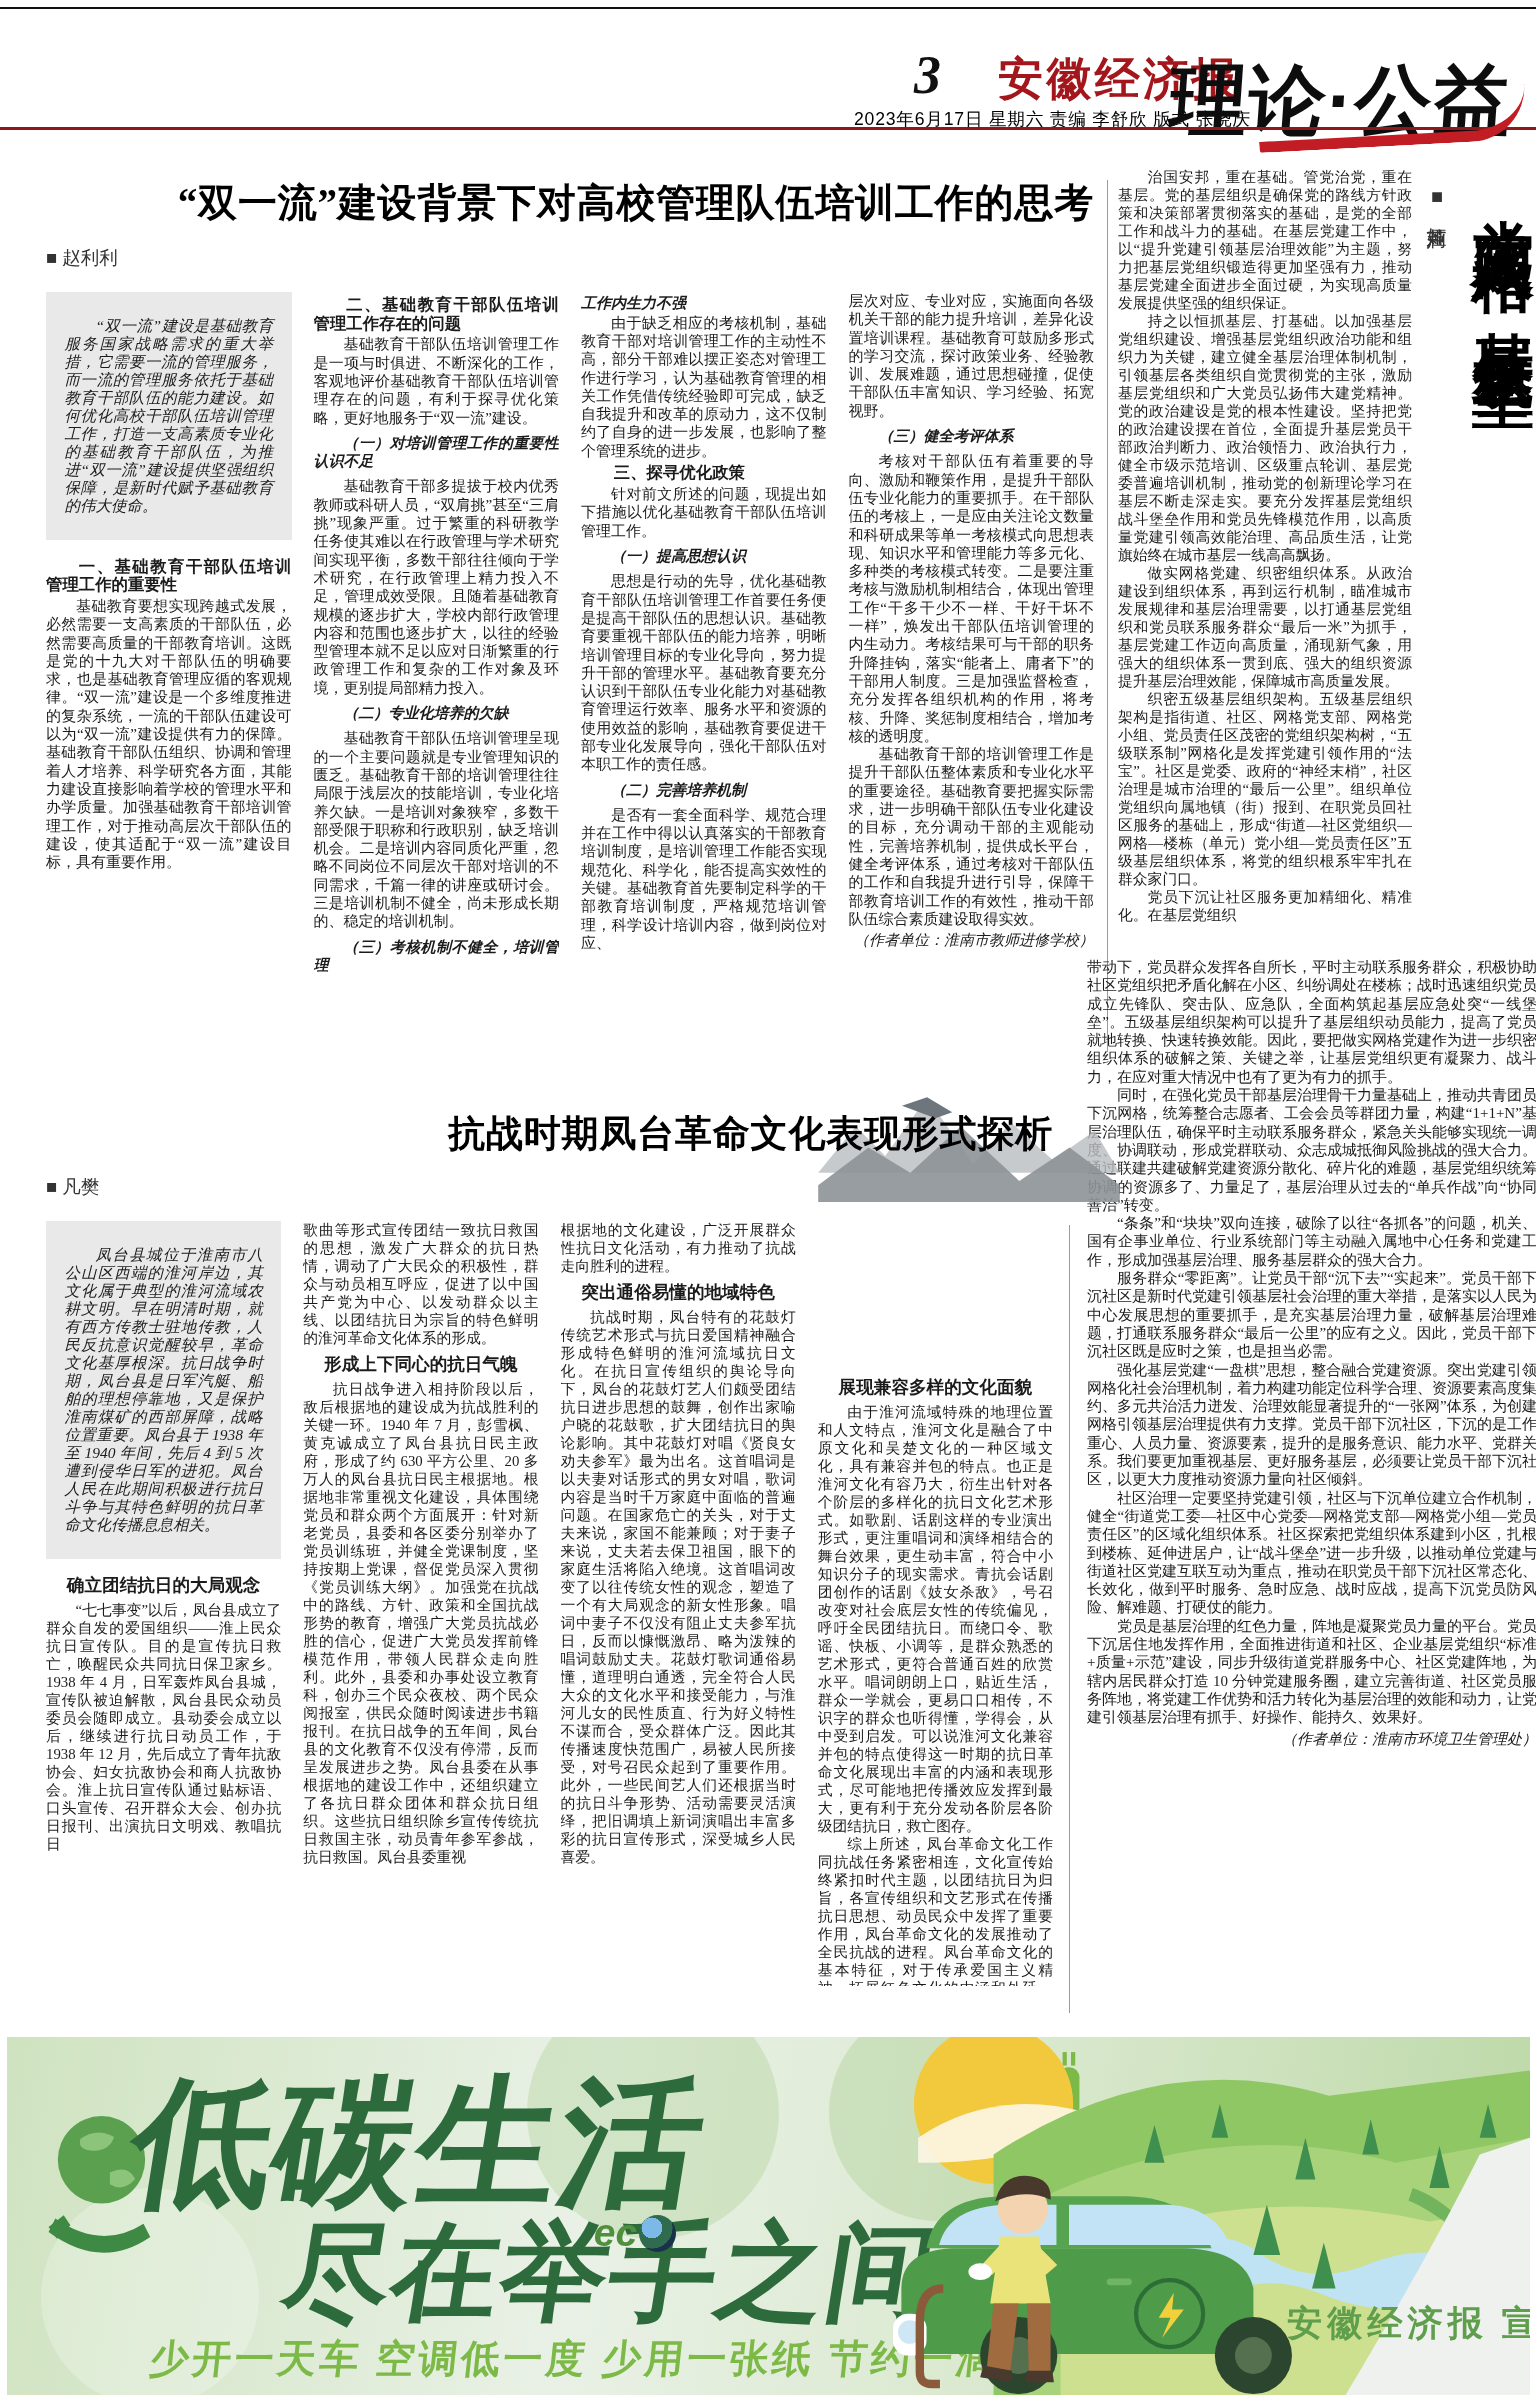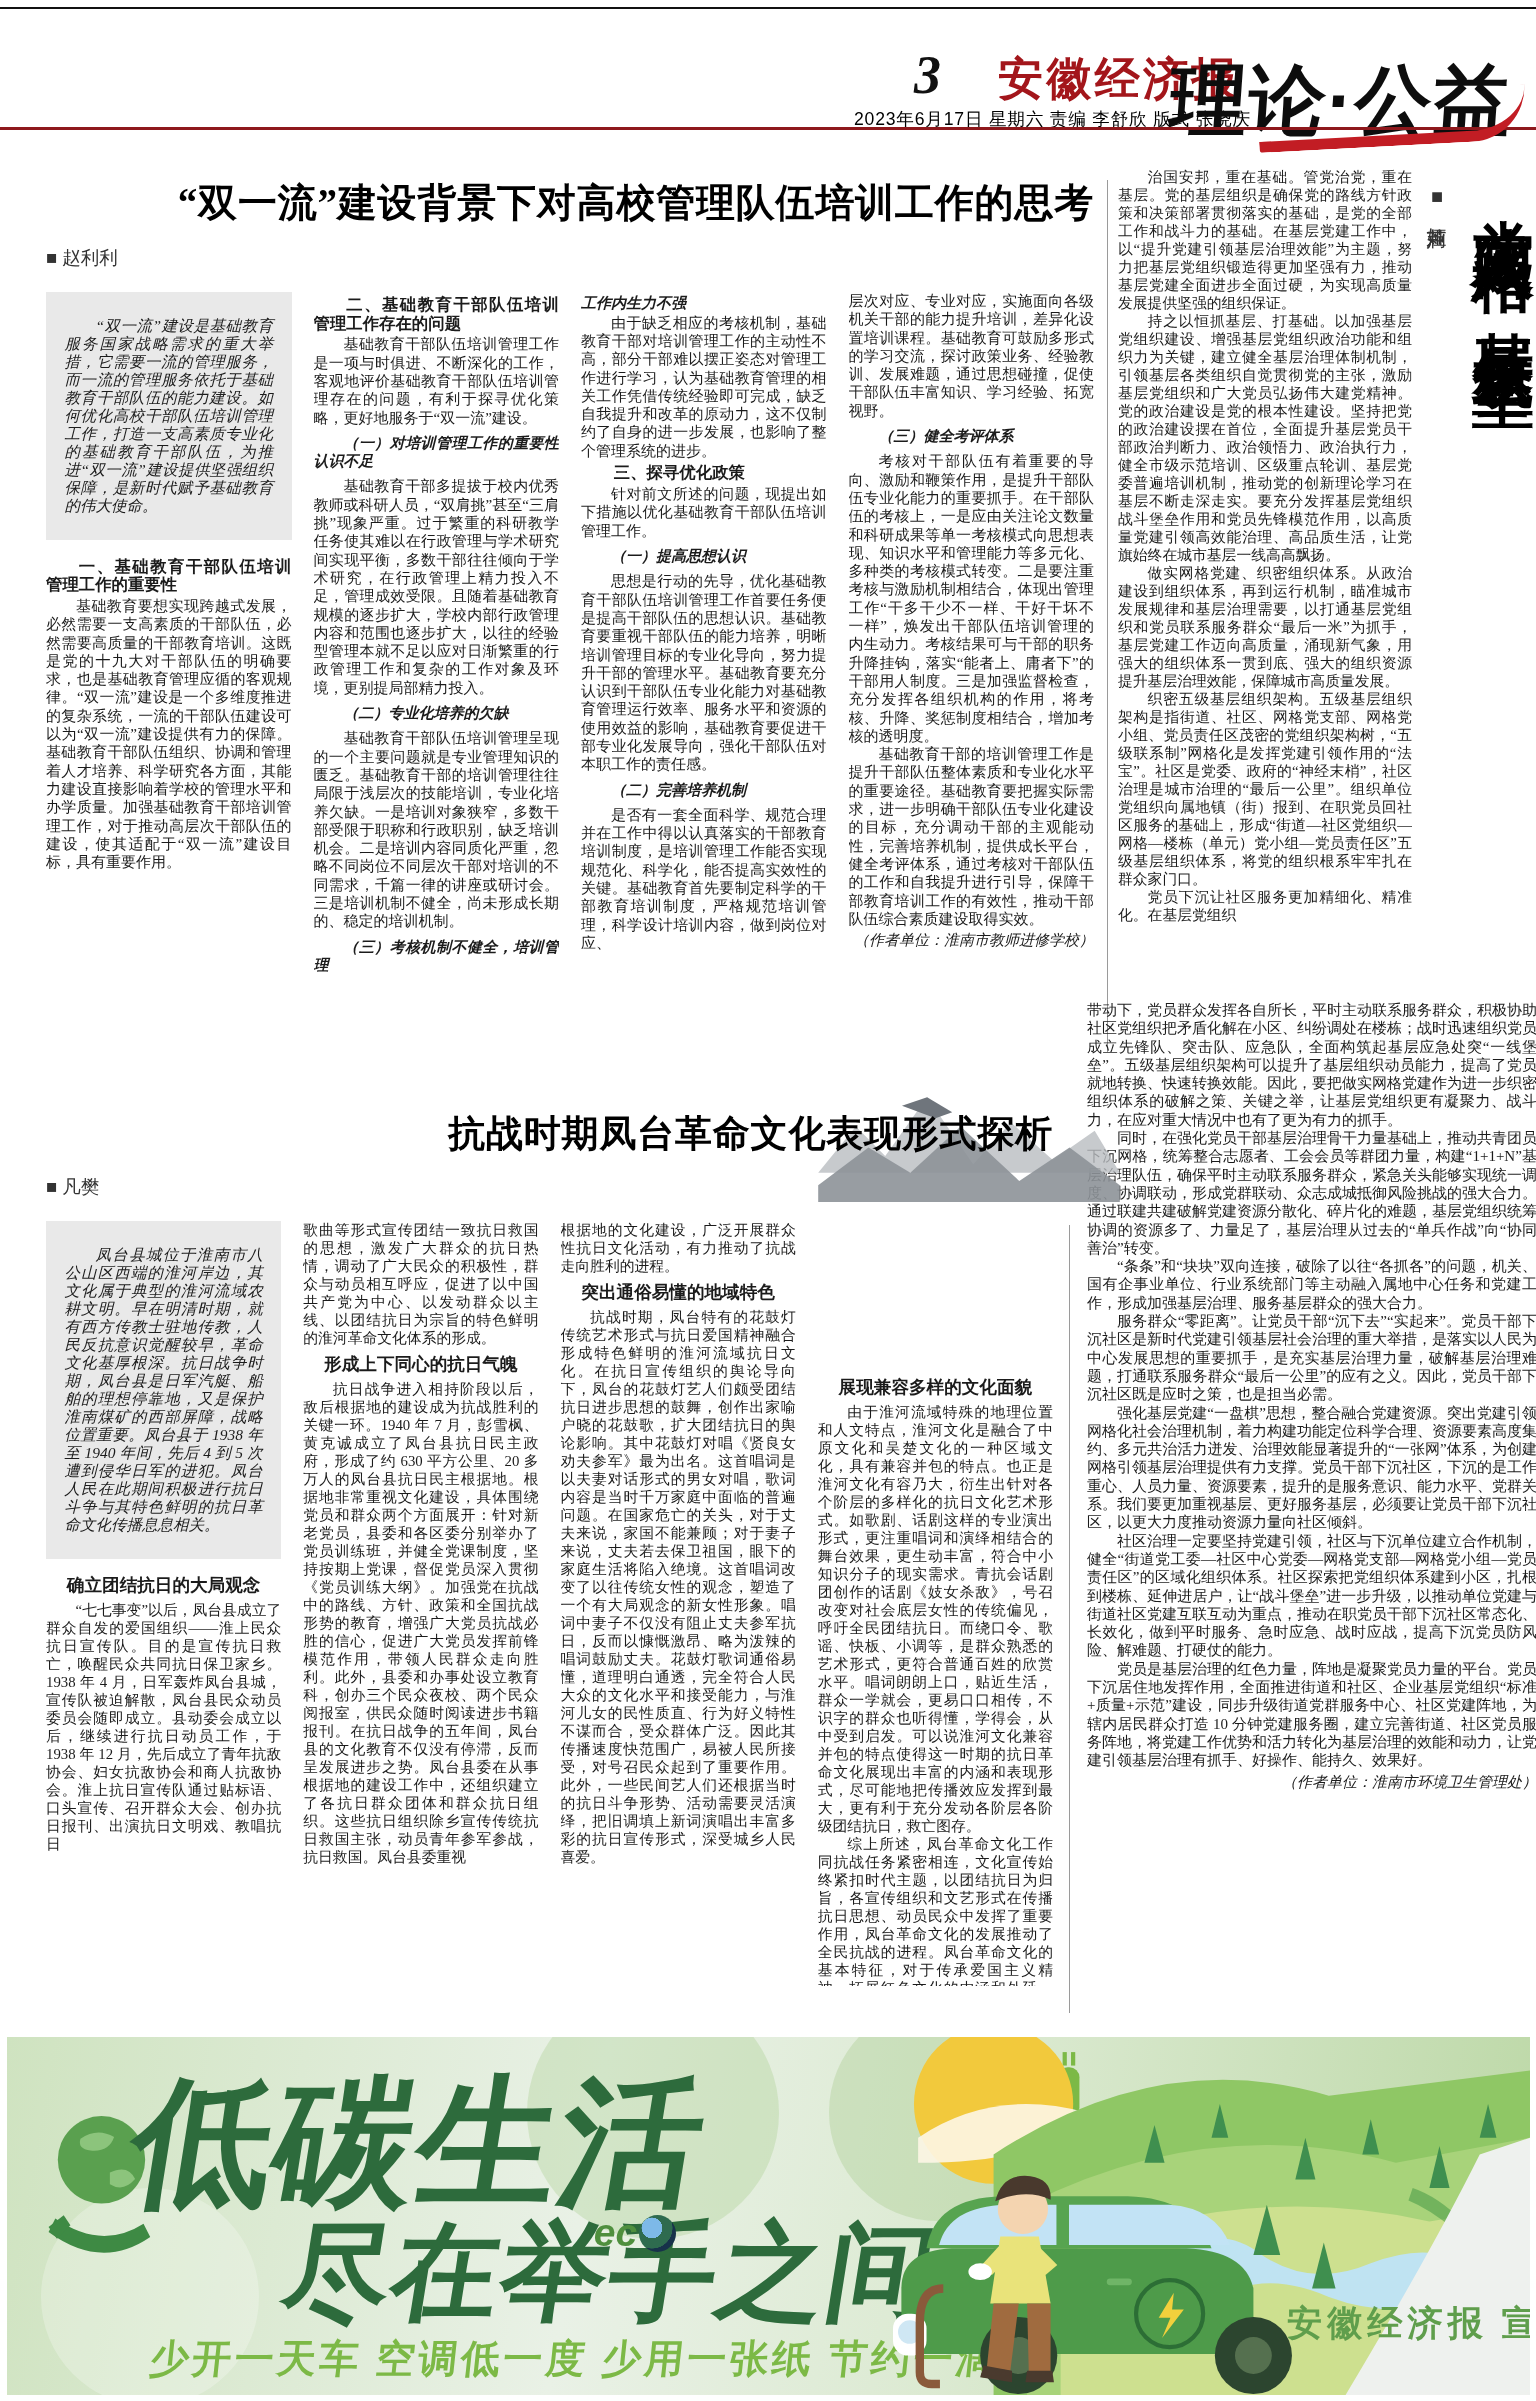--- a/index.html
+++ b/index.html
@@ -26,21 +26,21 @@
   .blk.hc{font-family:"Liberation Sans","DejaVu Sans",sans-serif;font-weight:700;font-size:17.6px;text-align:center;text-indent:0;margin:8.4px 0 6.7px 0;}
   .blk.sub{font-style:italic;font-weight:700;text-indent:2em;margin:7px 0;}
   .blk.subc{font-style:italic;font-weight:700;text-indent:0;margin:1.7px 0;}
   .blk.box{background:#e9e9e9;padding:25px 18.5px;font-style:italic;font-size:15.5px;line-height:18px;text-indent:2em;margin-bottom:17px;}
   .blk.author{text-align:right;font-style:italic;margin-top:3.4px;}
   .vline{background:#9a9a9a;width:0.8px;}
   
   .party-col1{left:1118px;top:168px;width:294px;height:797px;}
   .pt-main{left:1461px;top:169px;height:797px;writing-mode:vertical-rl;font-size:62px;font-weight:900;letter-spacing:8.4px;color:#000;font-family:"Liberation Serif",serif;}
   .pt-author{left:1424px;top:185px;writing-mode:vertical-rl;font-size:20px;color:#333;font-family:"Liberation Sans",sans-serif;}
-  .party-col2{left:1087px;top:958px;width:450px;height:1055px;margin-top:43px;}
+  .party-col2{left:1087px;top:958px;width:450px;height:1055px;}
   
   .mountains{left:818px;top:1047px;width:302px;height:155px;}
   
   .banner{left:6.7px;top:2037px;width:1523px;height:358px;overflow:hidden;background:linear-gradient(100deg,#cfe3c0 0%,#e9f1e6 38%,#dcead2 62%,#bcd8a6 100%);}
   .b-big1{left:126px;top:11.7px;font-size:141px;font-weight:900;font-family:"Liberation Sans","DejaVu Sans",sans-serif;color:#2d6b3c;transform:skewX(-9deg);letter-spacing:1.7px;}
   .b-big2{left:277px;top:164px;font-size:107px;font-weight:900;font-family:"Liberation Sans","DejaVu Sans",sans-serif;color:#2d6b3c;transform:skewX(-9deg);letter-spacing:1.7px;}
   .b-eco{left:587px;top:174px;font-size:39px;font-weight:900;font-style:italic;color:#4f8f3e;font-family:"Liberation Sans",sans-serif;display:flex;align-items:center;}
   .b-eco .globe{display:inline-block;width:37px;height:37px;border-radius:50%;background:radial-gradient(circle at 35% 35%,#7db9e8 0 30%,#2e6b4f 31% 60%,#17324a 61% 100%);margin-left:1.7px;}
   .b-slogan{left:143px;top:295px;font-size:39px;font-weight:900;font-family:"Liberation Sans","DejaVu Sans",sans-serif;color:#7cb946;transform:skewX(-6deg);letter-spacing:3.4px;white-space:nowrap;}
   .deco{position:absolute;border-radius:50%;}

